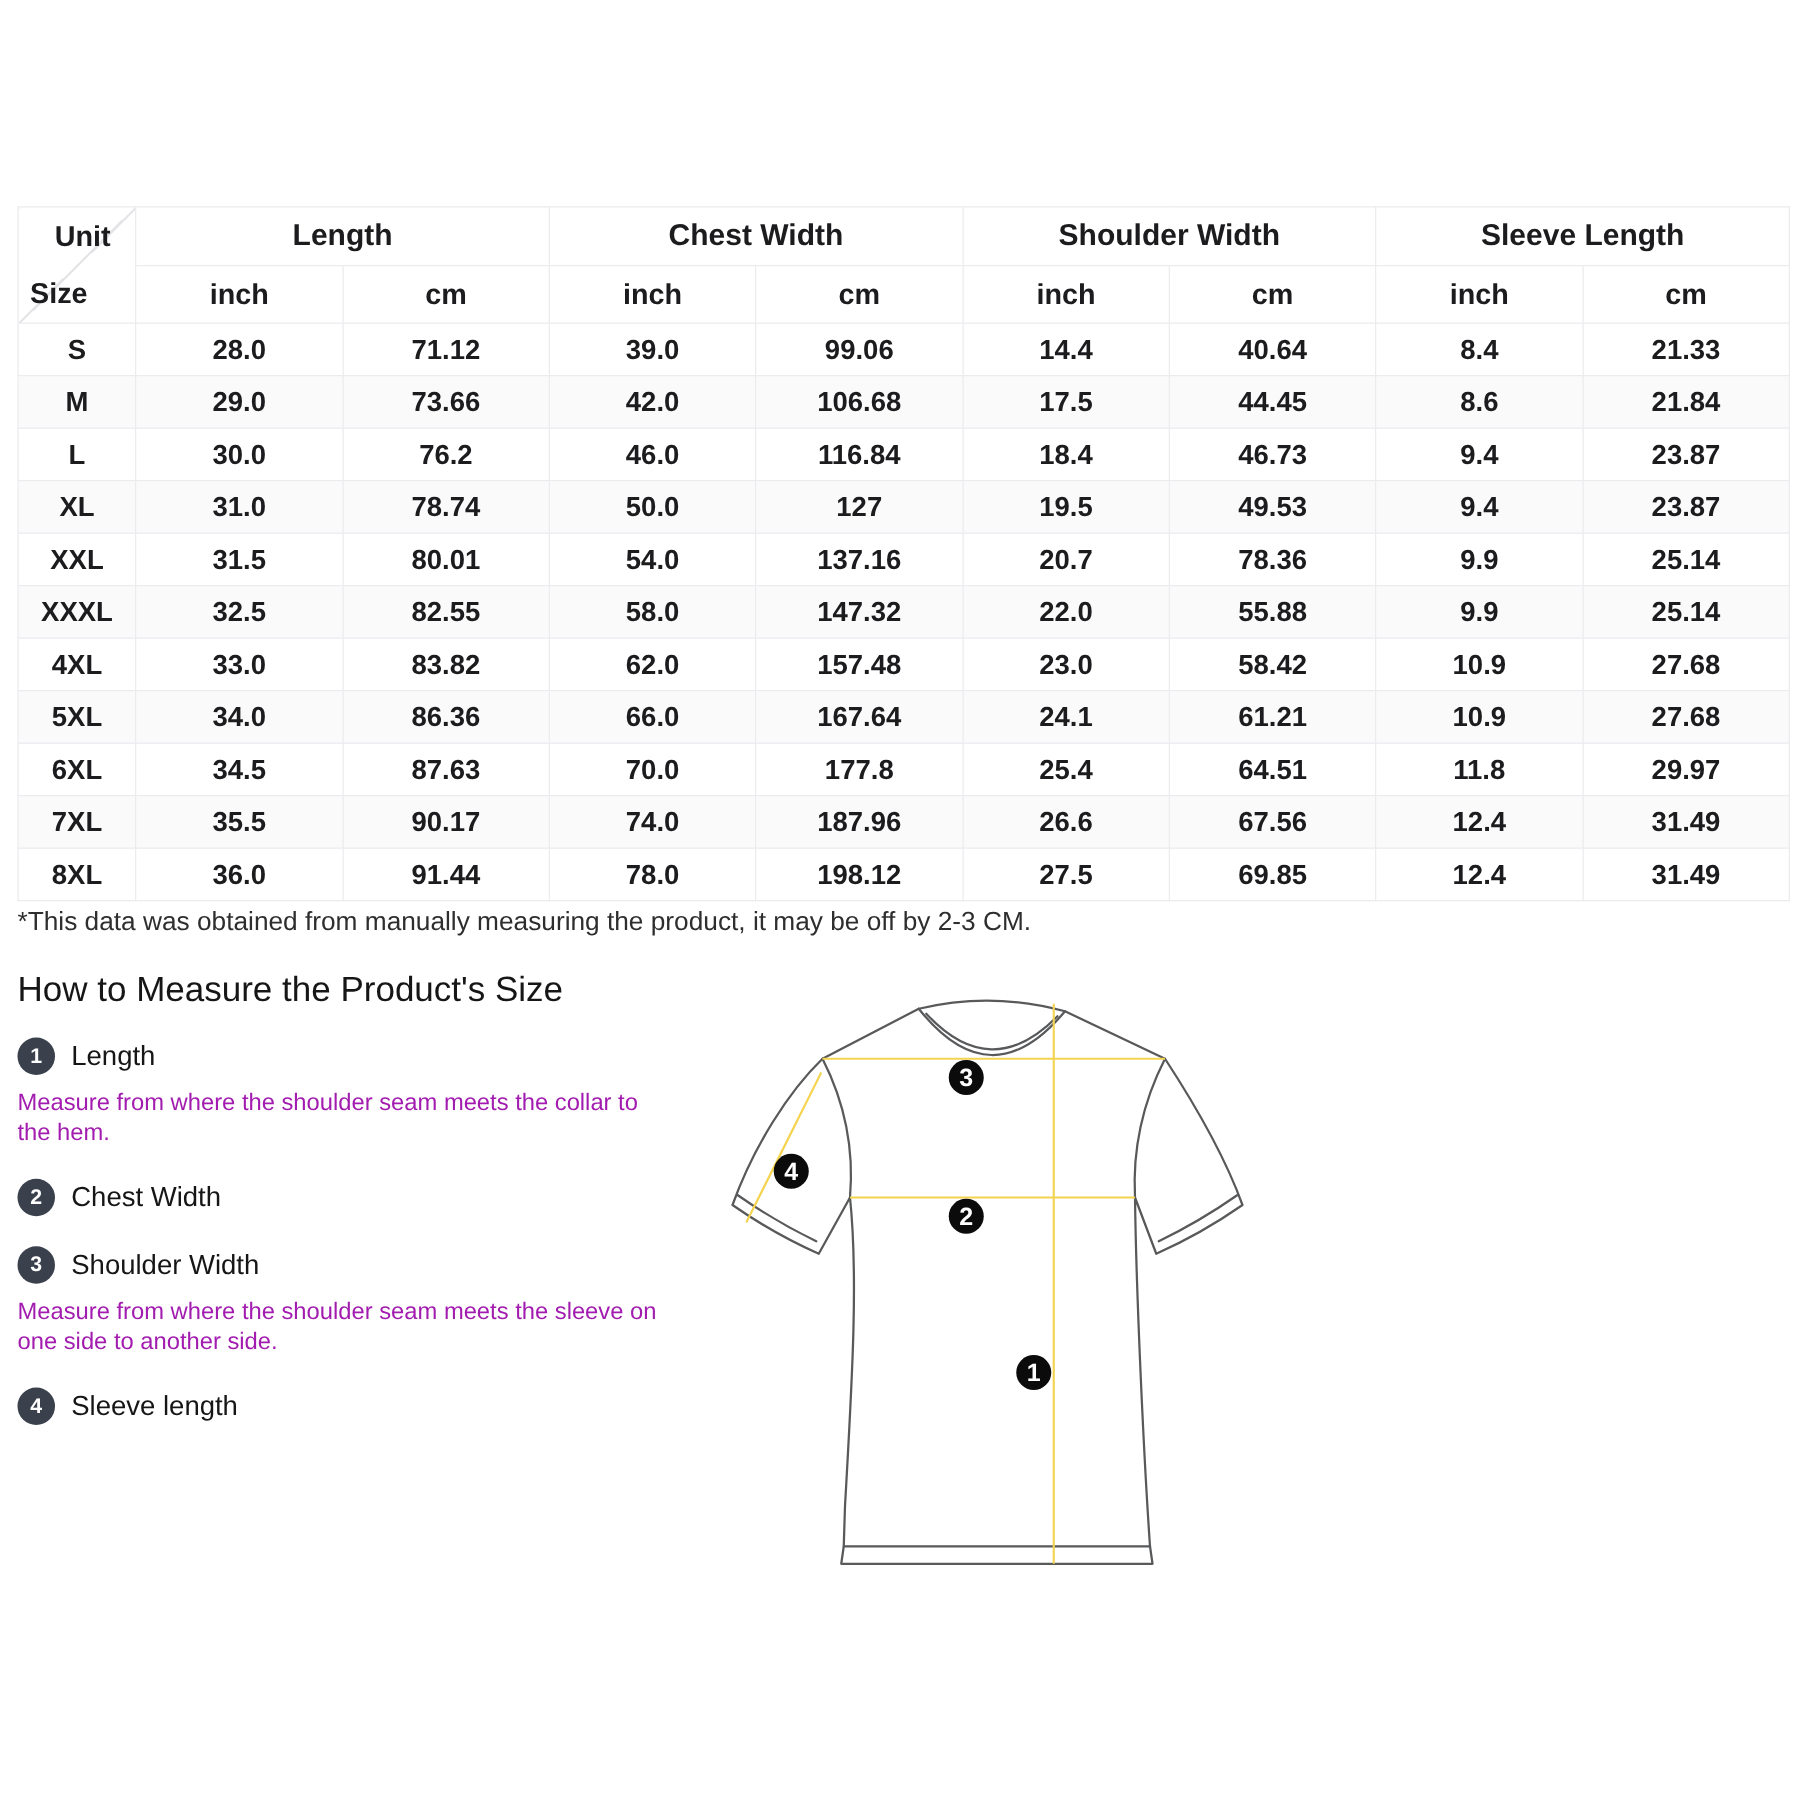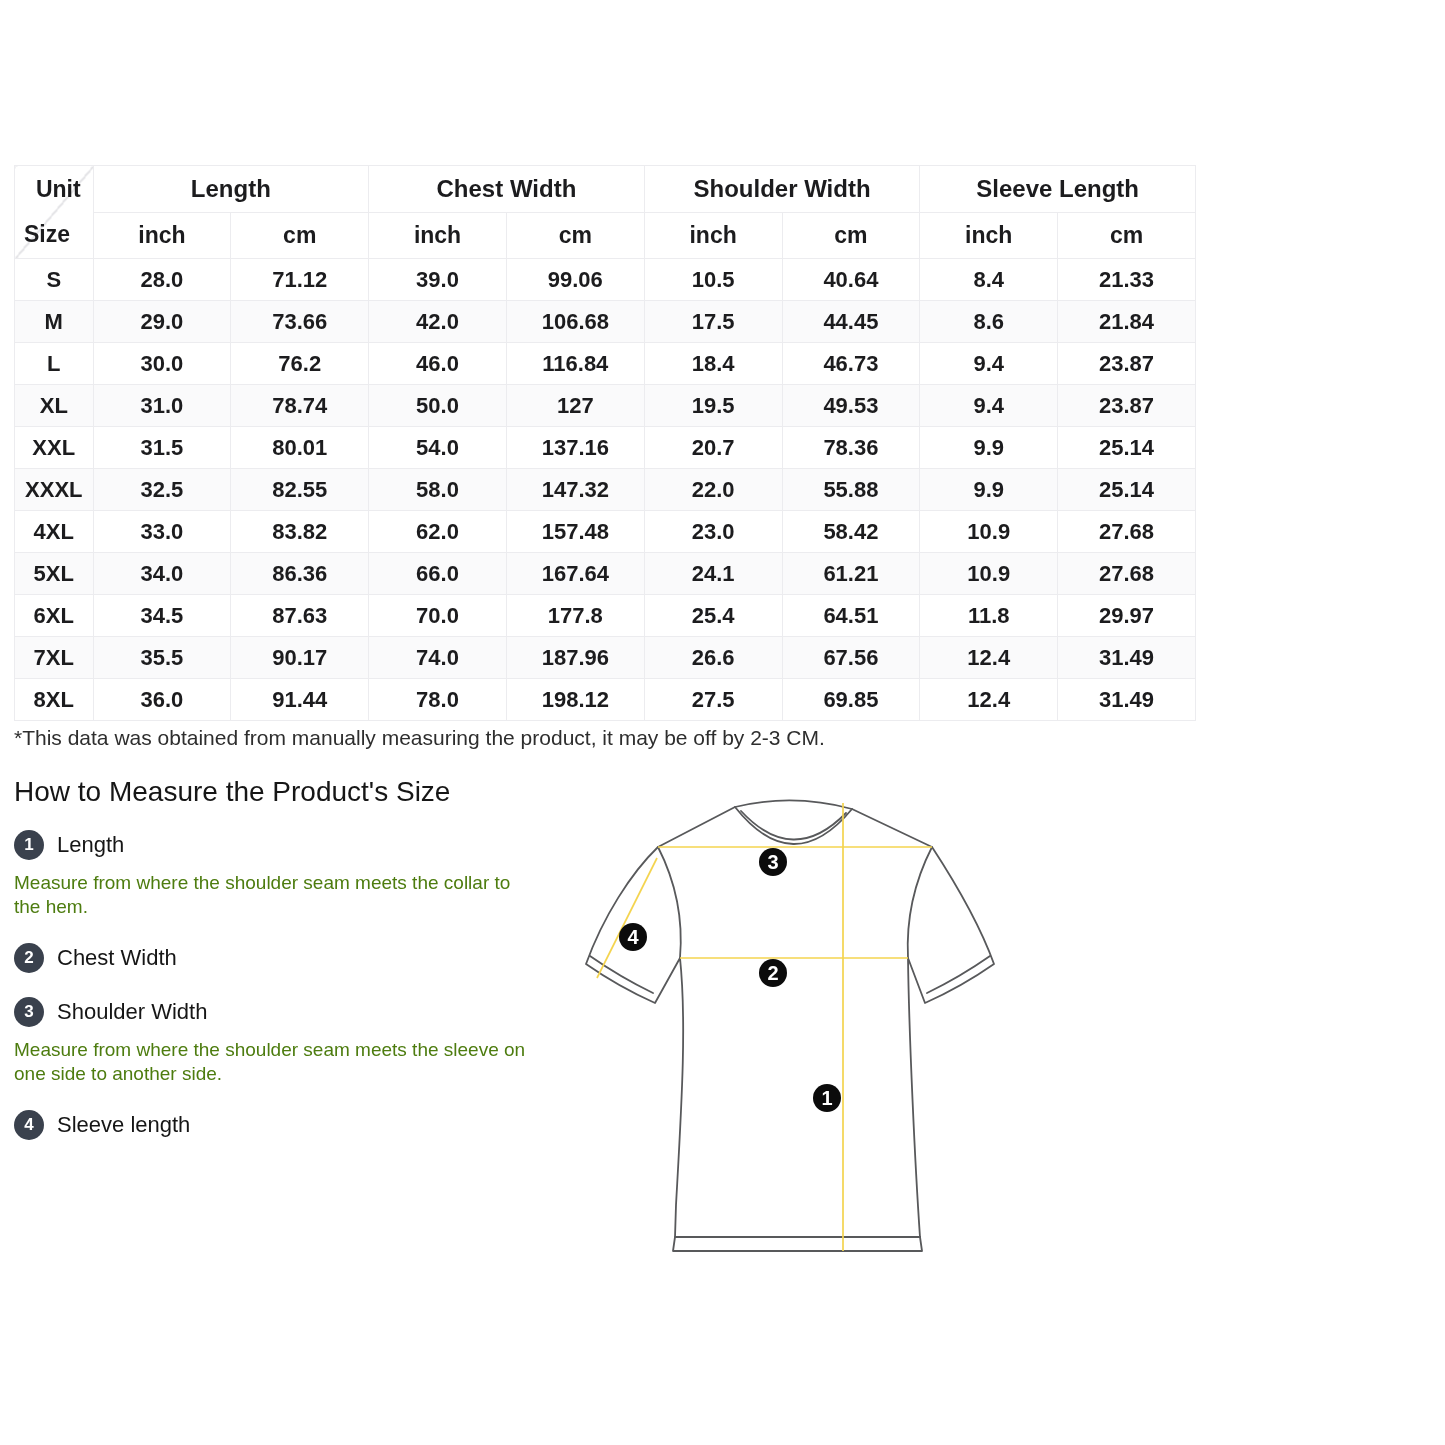--- a/index.html
+++ b/index.html
@@ -1,21 +1,21 @@
 <!DOCTYPE html>
 <html><head>
 <meta charset="utf-8">
 <style>
   * { margin:0; padding:0; box-sizing:border-box; }
   html,body { width:1445px; height:1445px; background:#ffffff; overflow:hidden;
               font-family:"Liberation Sans", sans-serif; color:#1a1a1a; }
   body { position:relative; }
 
   
-  .table-wrap { position:absolute; left:14px; top:165px; width:1182px; }
+  .table-wrap { position:absolute; left:14px; top:165px; width:1418px; }
   table.size-table { width:100%; border-collapse:collapse; table-layout:fixed; }
   table.size-table th, table.size-table td {
       border:1px solid #ececef; text-align:center; vertical-align:middle;
       font-weight:700; color:#1c1c1e; padding:0;
   }
   col.c-size { width:6.65%; }
   thead tr.group-row { height:47px; }
   thead tr.unit-row  { height:46px; }
   tbody tr { height:42px; }
   tbody tr:nth-child(even) td, tbody tr:nth-child(even) th { background:#fafafb; }
@@ -36,21 +36,21 @@
   .howto-title { position:absolute; left:14px; top:776px; font-size:28px; font-weight:400; color:#161616; }
 
   
   .steps { position:absolute; left:14px; top:830px; width:522px; }
   .step { margin-bottom:24px; }
   .step-head { display:flex; align-items:center; gap:13px; }
   .step-badge { width:30px; height:30px; border-radius:50%; background:#3a414d; color:#ffffff;
       font-size:17px; font-weight:700; display:flex; align-items:center; justify-content:center;
       flex:0 0 30px; }
   .step-label { font-size:22px; color:#161616; }
-  .step-desc { margin-top:11px; font-size:19px; line-height:24px; color:#4d7c0f; }
+  .step-desc { margin-top:11px; font-size:19px; line-height:24px; color:#a21caf; }
 
   
   .diagram { position:absolute; left:565px; top:785px; width:450px; height:510px; }
   .diagram svg { width:100%; height:100%; display:block; }
   .badge-num { fill:#ffffff; font-family:"Liberation Sans", sans-serif;
       font-size:20px; font-weight:700; text-anchor:middle; }
 </style>
 </head>
 <body>
 
@@ -89,21 +89,21 @@
         <th class="unit-cell">cm</th>
       </tr>
     </thead>
     <tbody>
       <tr>
         <th class="rowhead">S</th>
         <td class="val">28.0</td>
         <td class="val">71.12</td>
         <td class="val">39.0</td>
         <td class="val">99.06</td>
-        <td class="val">10.5</td>
+        <td class="val">14.4</td>
         <td class="val">40.64</td>
         <td class="val">8.4</td>
         <td class="val">21.33</td>
       </tr>
       <tr>
         <th class="rowhead">M</th>
         <td class="val">29.0</td>
         <td class="val">73.66</td>
         <td class="val">42.0</td>
         <td class="val">106.68</td>

